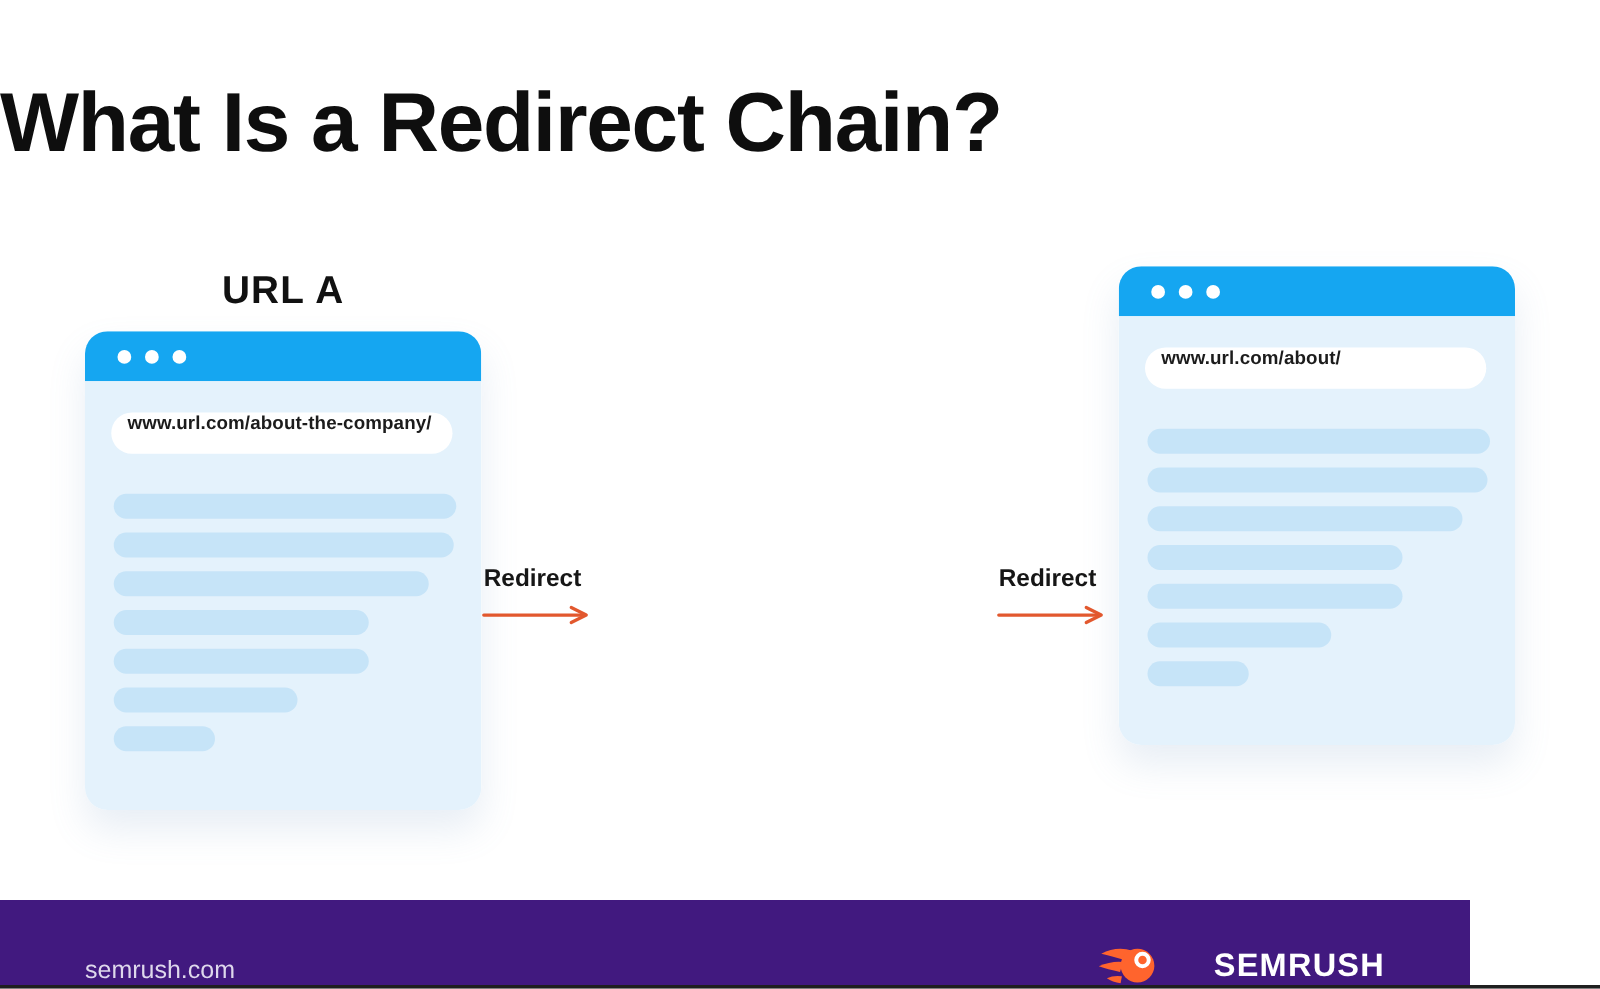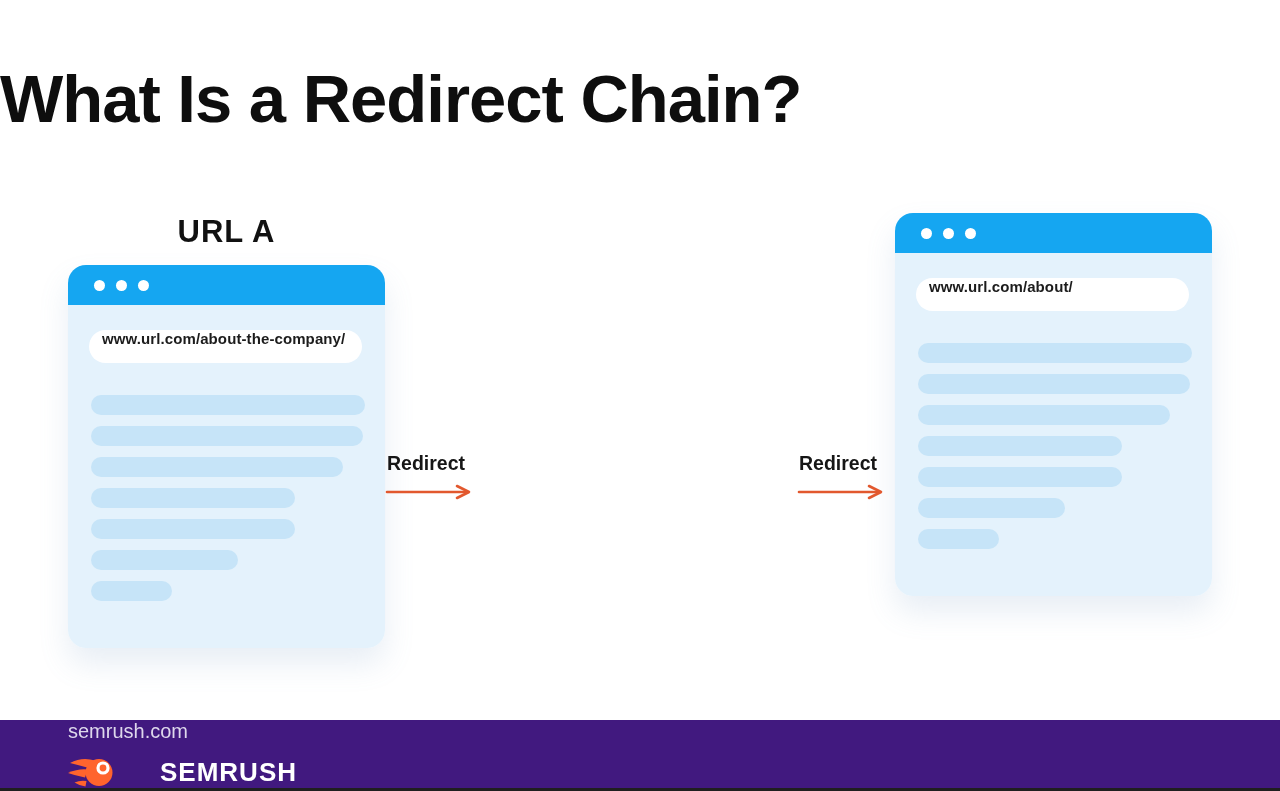--- a/index.html
+++ b/index.html
@@ -52,25 +52,24 @@
   .skeleton{margin-top:32px;display:flex;flex-direction:column;gap:11px;padding-left:2px;}
   .skeleton-line{height:20px;border-radius:10px;background:var(--skeleton-line);}
 
   .connector{position:absolute;top:451px;width:82px;text-align:center;}
   .connector-1{left:385px;}
   .connector-2{left:797px;}
   .connector-label{font-size:19.5px;font-weight:600;color:#161616;line-height:24px;}
   .connector .arrow{display:block;margin:9px auto 0;}
 
   .footer{
-    position:absolute;left:0;top:720px;width:1280px;height:68px;
+    position:absolute;left:0;top:720px;width:1176px;height:68px;
     background:var(--footer-purple);
-    display:flex;align-items:flex-start;justify-content:space-between;
+    display:flex;align-items:flex-end;justify-content:space-between;
     padding:0 68px;
-    flex-direction:column;
   }
   .footer-site{font-size:20px;color:#DED8EC;}
   .brand{display:flex;align-items:center;gap:9px;}
   .brand-text{color:#ffffff;font-size:26px;font-weight:bold;letter-spacing:1px;margin-left:38px;}
 
   .bottom-strip{position:absolute;left:0;top:788px;width:1280px;height:3px;background:#1f1f1f;}
 </style>
 </head>
 <body>
 

